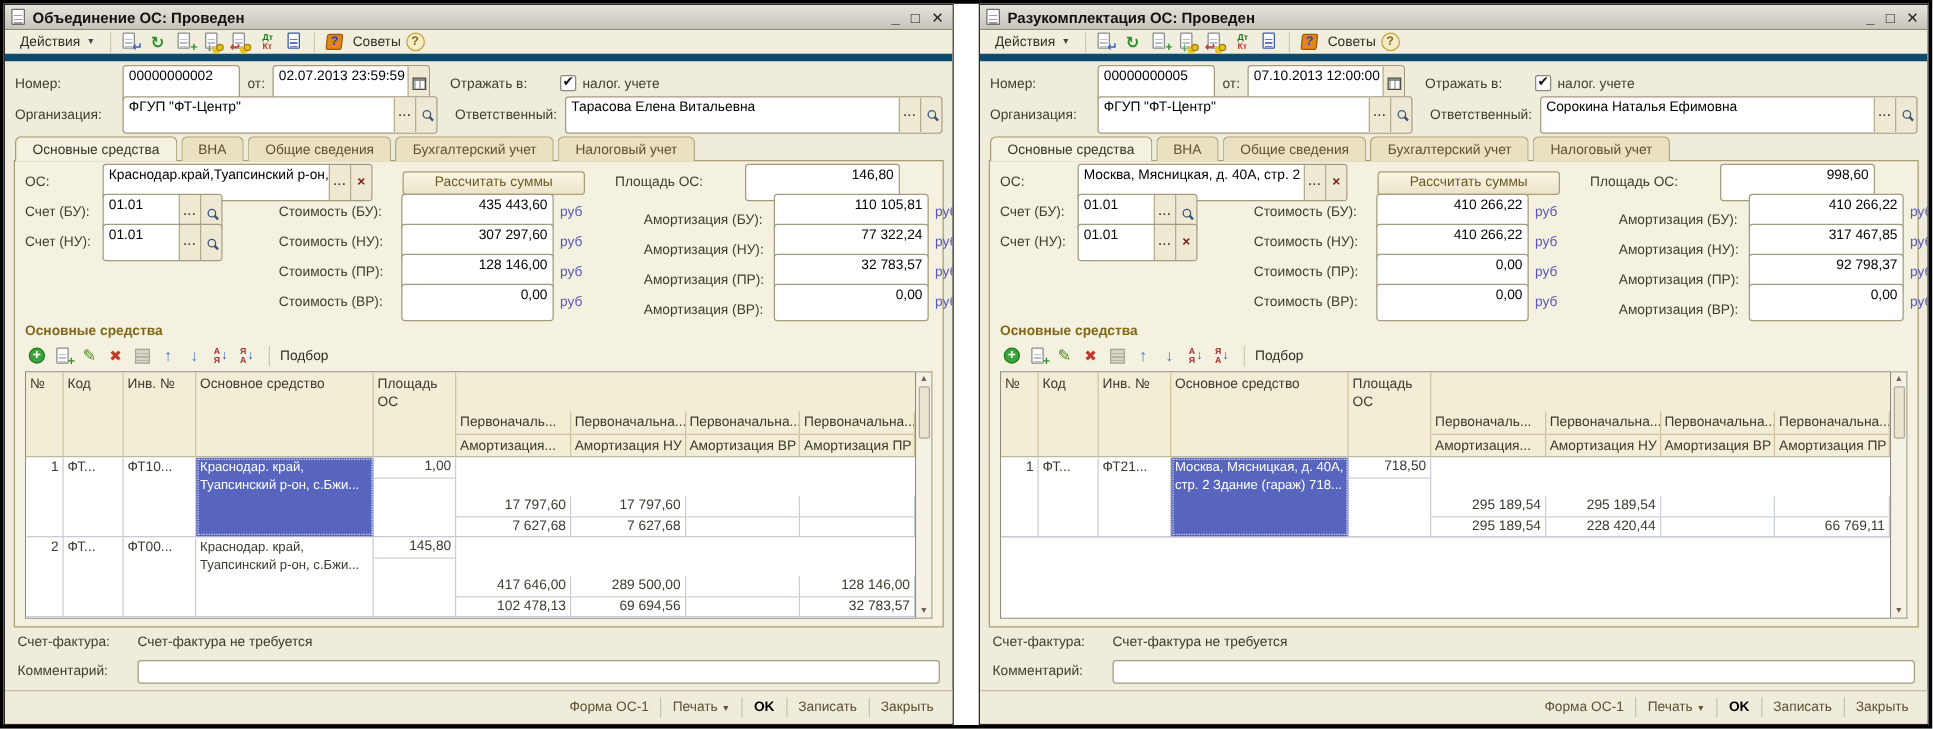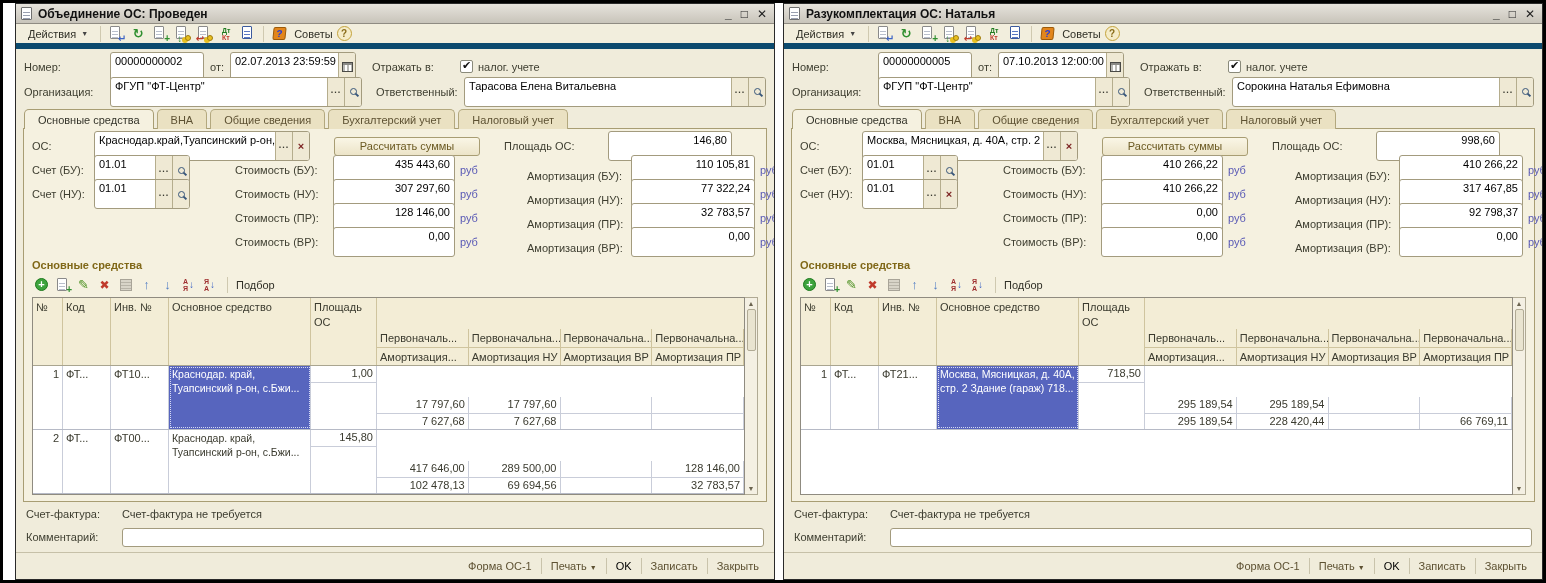--- a/index.html
+++ b/index.html
@@ -1,19 +1,19 @@
 <!DOCTYPE html>
 <html><head>
 <meta charset="utf-8">
 <style>
   * { box-sizing: border-box; margin: 0; padding: 0; }
   html,body { width:1546px; height:583px; background:#fff; font-family:"Liberation Sans","DejaVu Sans",sans-serif; font-size:11px; color:#3a3a2e; }
   .canvas { position:relative; width:1546px; height:583px; background:#fff; border:3px solid #000; }
   .window { position:absolute; top:0; bottom:0; width:760px; border:1px solid #2a2a2a; background:#f0ecdb; display:flex; flex-direction:column; overflow:hidden; }
-  .window.left { left:12px; }
+  .window.left { left:0; }
   .window.right { right:0; }
 
   
   .titlebar { height:20px; flex:0 0 20px; background:linear-gradient(#e6e3dc,#c8c4ba); border-bottom:1px solid #8f8b82; display:flex; align-items:center; padding:0 5px; }
   .doc-icon { width:11px; height:13px; background:#fdfdfd; border:1px solid #6f6f6f; border-radius:1px;
     background-image:repeating-linear-gradient(#fff 0 2px, #9aa0b0 2px 3px); background-size:7px 100%; background-repeat:no-repeat; background-position:1px 2px; }
   .title-text { flex:1; margin-left:6px; font-weight:bold; font-size:12px; color:#111; white-space:nowrap; overflow:hidden; }
   .winctl { display:flex; gap:9px; font-weight:bold; font-size:12px; color:#222; padding-right:2px; }
   .winctl span { cursor:default; line-height:14px; }
 
@@ -124,21 +124,21 @@
   .vscroll .trackfill { flex:1; }
 
   
   .invoice-row { display:flex; align-items:center; height:24px; flex:0 0 24px; padding:0 10px; }
   .invoice-row .lab { width:96px; flex:0 0 96px; }
   .comment-row { display:flex; align-items:center; height:26px; flex:0 0 26px; padding:0 10px 4px; }
   .comment-row .lab { width:96px; flex:0 0 96px; }
   .cmt { flex:1; height:19px; background:#fff; border:1px solid #a39b7e; border-radius:3px; font-family:inherit; font-size:11px; padding:0 4px; }
   .btnbar { flex:0 0 27px; border-top:1px solid #c6c0a8; background:#f0ecdb; display:flex; justify-content:flex-end; align-items:center; padding:0 6px; }
   .bb-btn { padding:3px 9px; color:#5d5132; white-space:nowrap; }
-  .bb-btn.ok { color:#000; font-weight:normal; }
+  .bb-btn.ok { color:#000; font-weight:bold; }
   .bb-sep { width:1px; height:16px; background:#c9c3ab; }
   .bb-dar { font-size:7px; color:#5d5132; margin-left:3px; }
 </style>
 </head>
 <body>
 
 <div class="canvas">
 
 <div class="window left">
   <div class="titlebar">
@@ -472,21 +472,21 @@
     <span class="bb-sep"></span>
     <span class="bb-btn">Записать</span>
     <span class="bb-sep"></span>
     <span class="bb-btn">Закрыть</span>
   </div>
 </div>
 
 <div class="window right">
   <div class="titlebar">
     <span class="doc-icon"></span>
-    <span class="title-text">Разукомплектация ОС: Наталья</span>
+    <span class="title-text">Разукомплектация ОС: Проведен</span>
     <span class="winctl">
       <span>_</span>
       <span>□</span>
       <span>✕</span>
     </span>
   </div>
   <div class="toolbar">
     <span class="tb-actions">
           <span>Действия</span>
           <span class="dar">▼</span>

